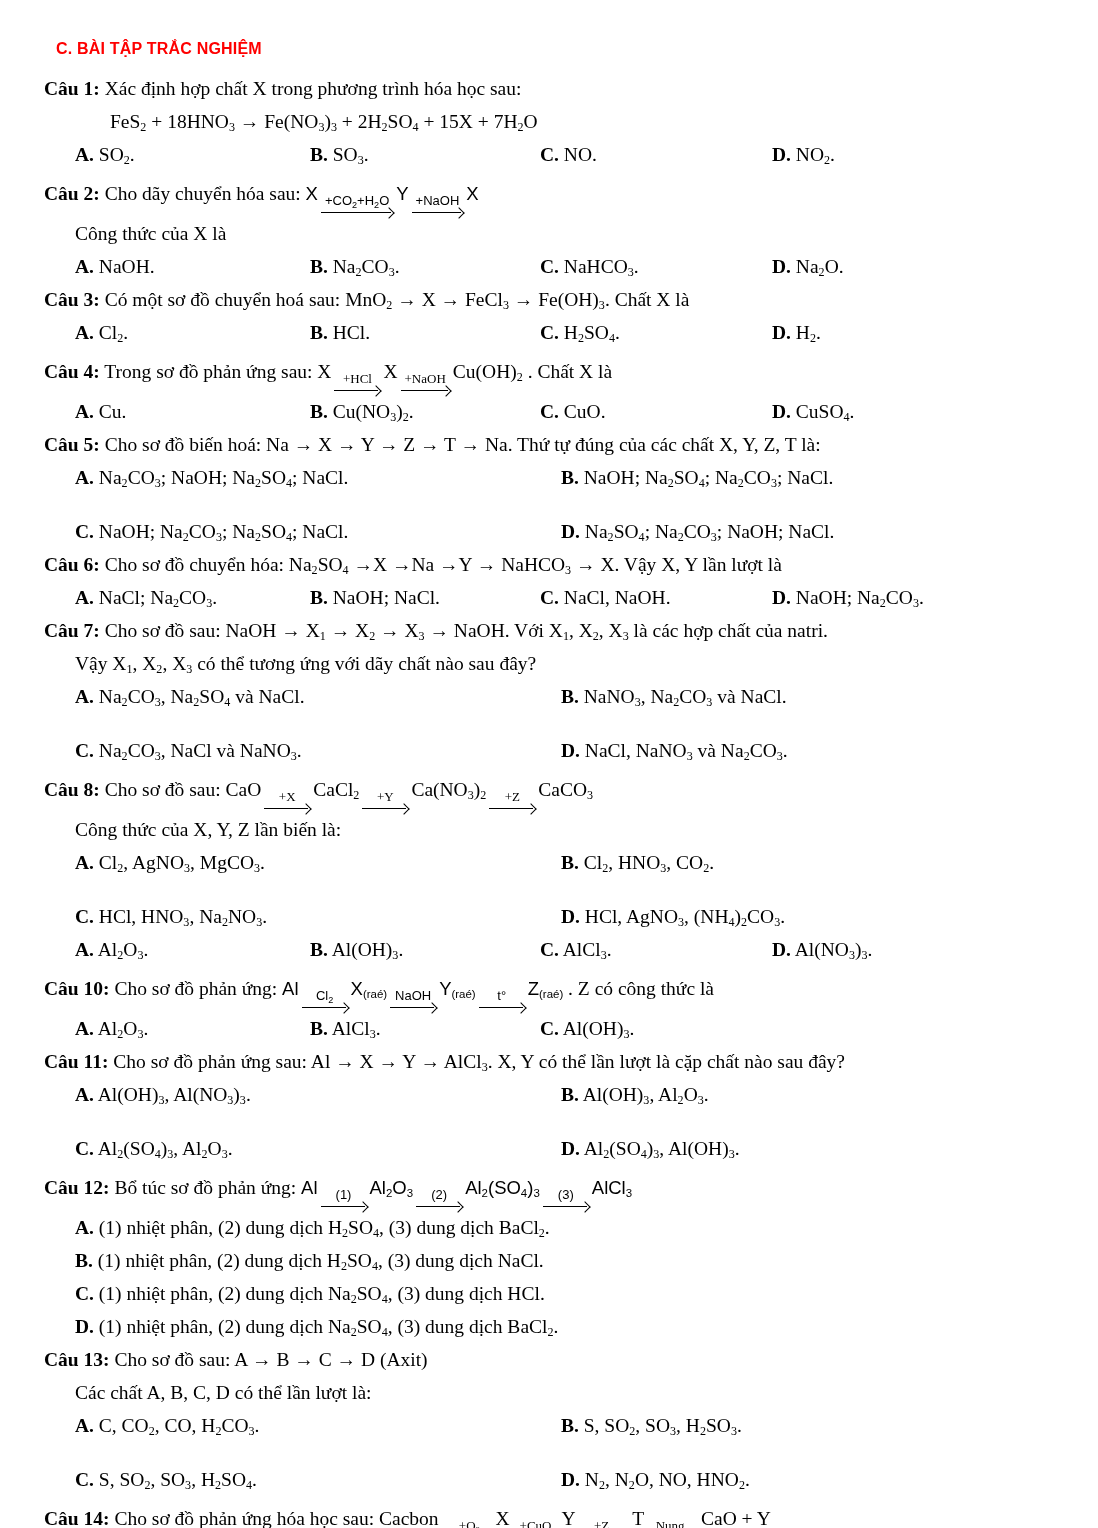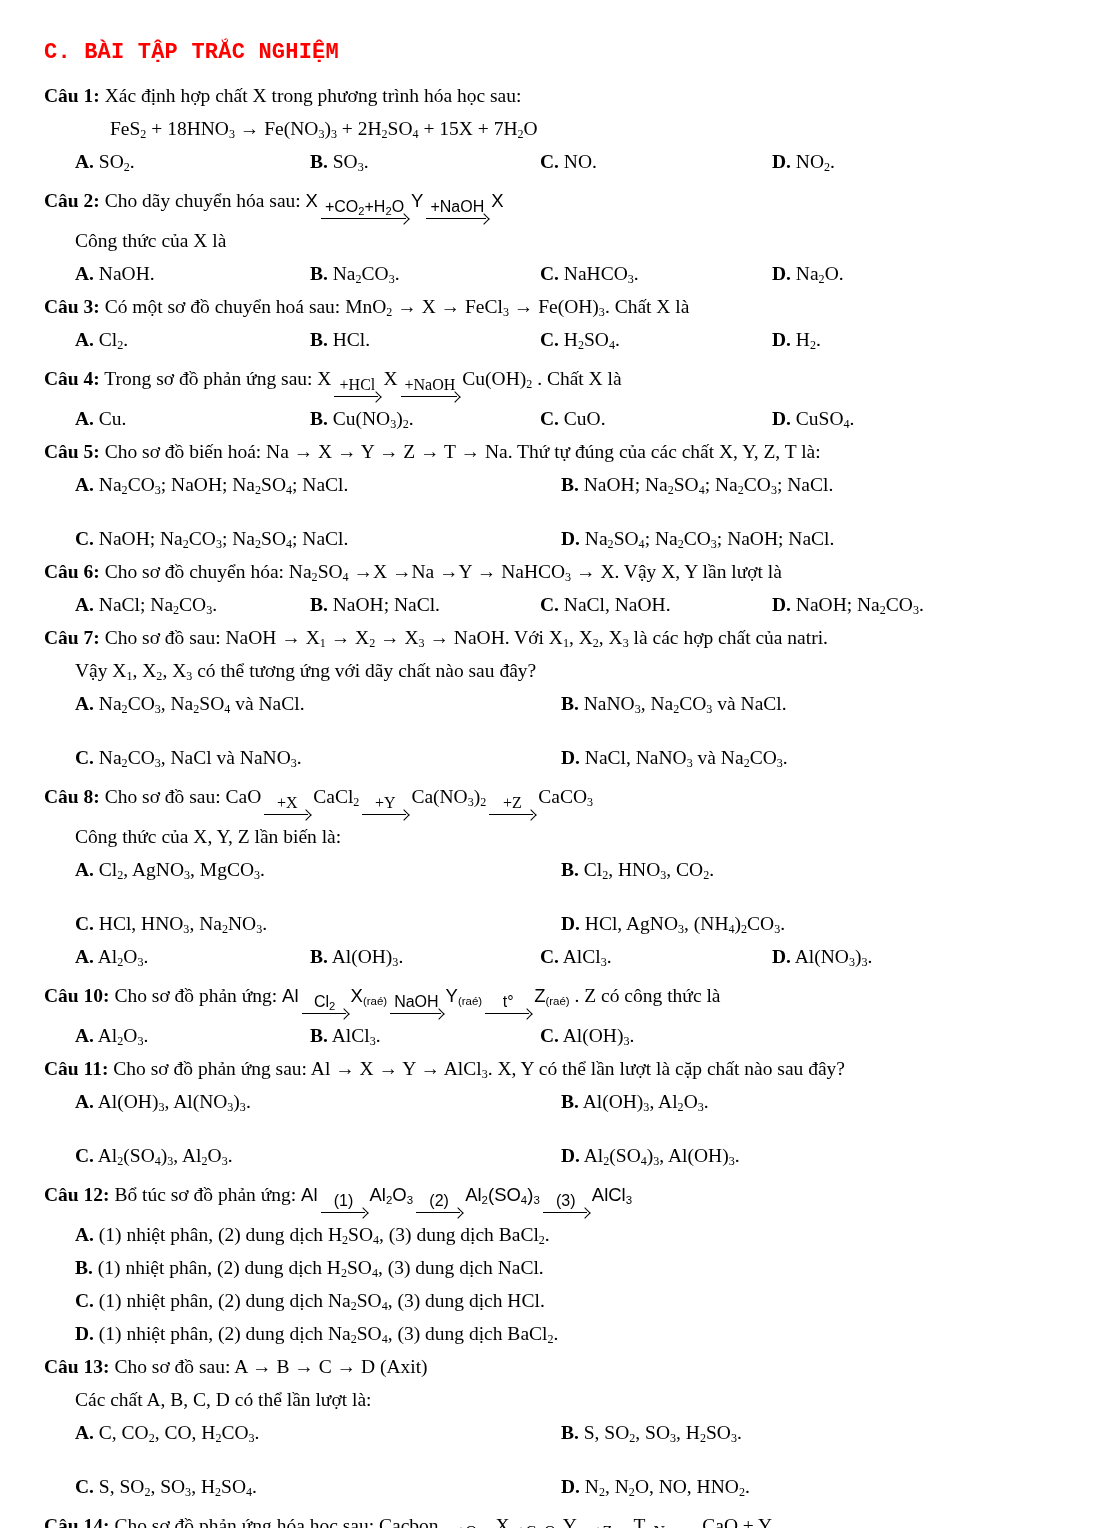--- a/index.html
+++ b/index.html
@@ -4,37 +4,37 @@
 <style>
   html,body{margin:0;padding:0;background:#ffffff;}
   .page{
     width:1098px;height:1528px;box-sizing:border-box;
     background:#fff;color:#000;overflow:hidden;
     padding:40px 28px 0 44px;
     font-family:"Liberation Serif","DejaVu Serif",serif;
     font-size:19.5px;
   }
   .title{
-    font-size:22px;font-weight:bold;margin:0 0 14px 0;letter-spacing:.2px;
-    font-family:Liberation Mono, monospace;
+    font-size:16px;font-weight:bold;margin:0 0 14px 12px;letter-spacing:.2px;
+    font-family:Liberation Sans, sans-serif;
   }
   p{margin:0;line-height:33px;}
   .stem.tall{line-height:46px;}
   .subline{line-height:33px;}
   .qnum,.okey{font-weight:bold;}
   .opts{line-height:33px;}
   .opts.cols4{display:grid;grid-template-columns:235px 230px 232px auto;padding-left:31px;}
   .opts.cols2{display:grid;grid-template-columns:465px auto;padding-left:31px;gap:21px;}
   .opts.cols1{display:grid;grid-template-columns:auto;padding-left:31px;}
   .opt{white-space:nowrap;}
   sub{font-size:.62em;vertical-align:baseline;position:relative;top:.28em;line-height:0;}
   .sans{font-family:"Liberation Sans","DejaVu Sans",sans-serif;font-size:18.5px;margin-top:32px;}
   
   .rxn{display:inline-flex;flex-direction:column;align-items:center;vertical-align:-5px;margin:0 3px;}
-  .rxn-label{font-size:16px;line-height:14px;white-space:nowrap;padding:0 4px;}
+  .rxn-label{font-size:13px;line-height:14px;white-space:nowrap;padding:0 4px;}
   .rxn-label sub{font-size:.7em;}
   .rxn-line{align-self:stretch;min-width:46px;height:9px;position:relative;}
   .rxn-line::before{content:'';position:absolute;left:0;right:2px;top:3.6px;height:1.5px;background:#000;}
   .rxn-line::after{content:'';position:absolute;right:0;top:1px;width:7px;height:7px;
     border-right:1.5px solid #000;border-bottom:1.5px solid #000;transform:rotate(-45deg);}
   .rxn.bare{vertical-align:2px;}
 </style>
 </head>
 <body>
 

